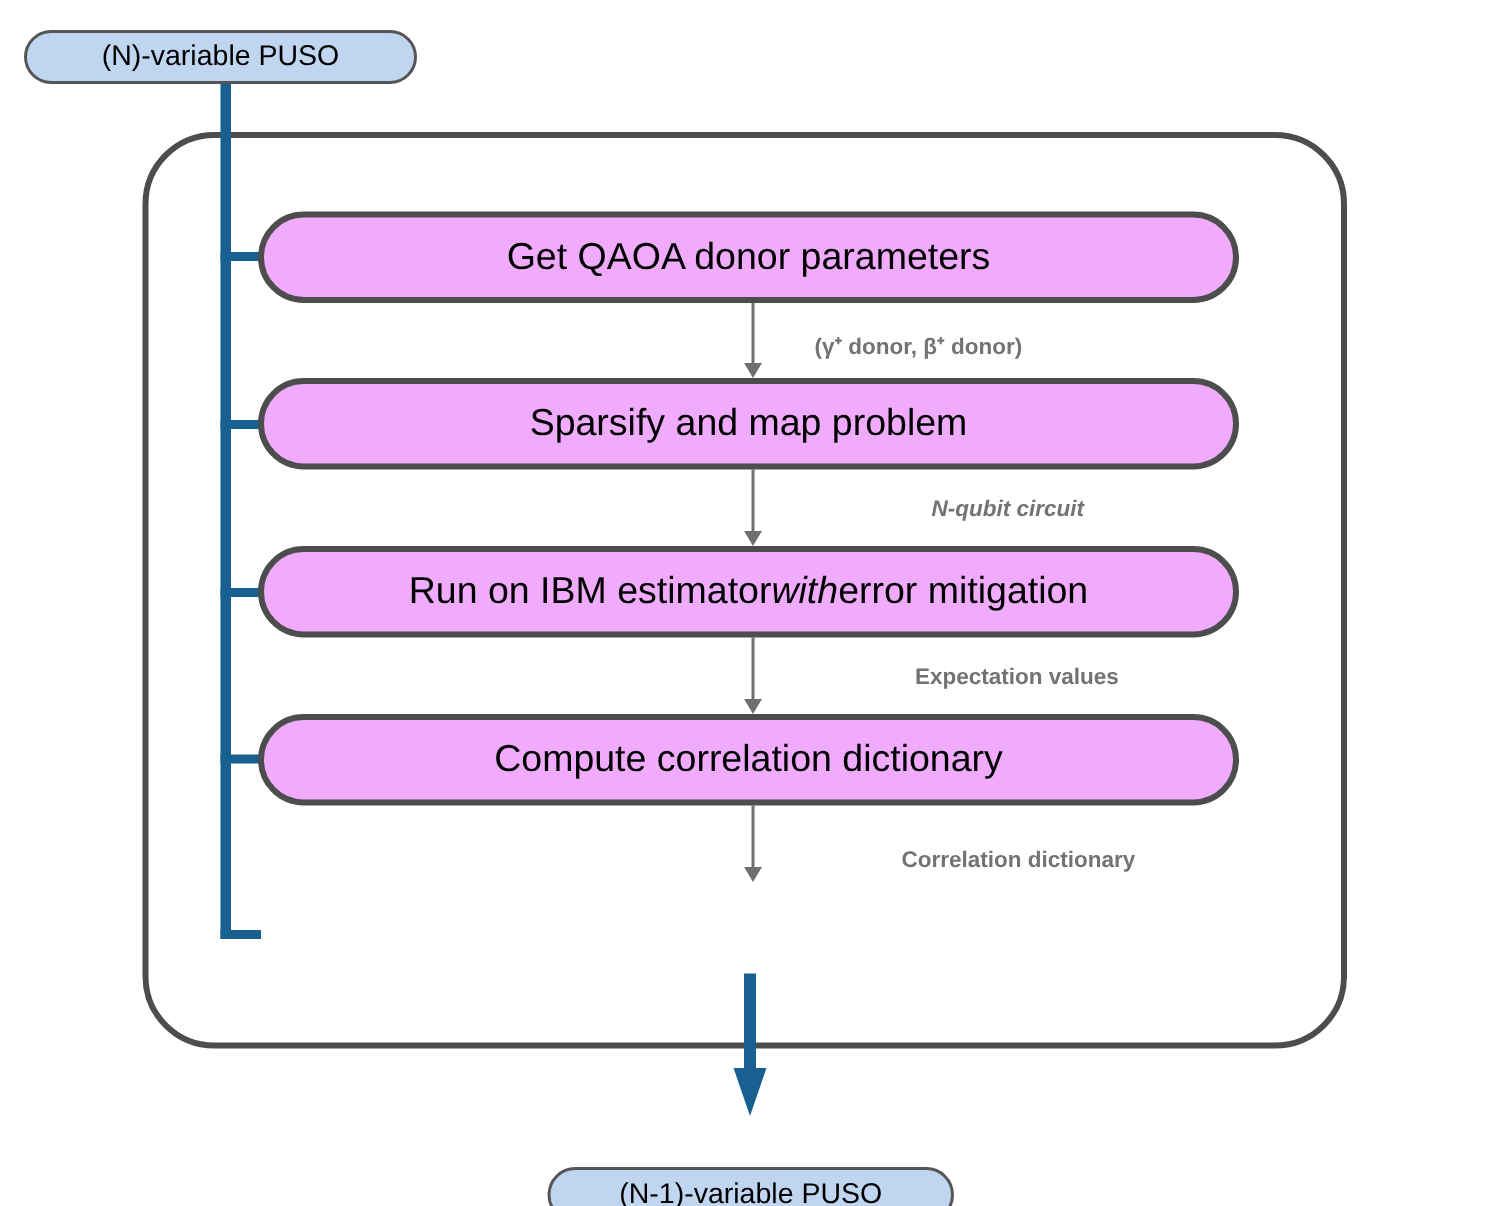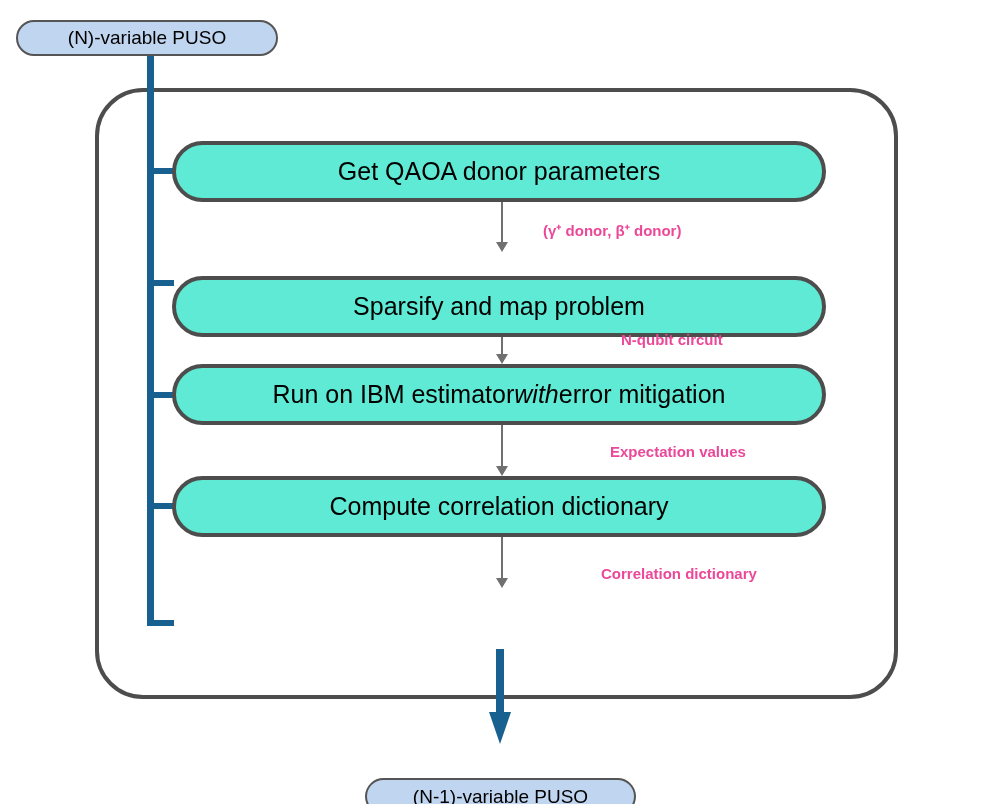--- a/index.html
+++ b/index.html
@@ -66,34 +66,34 @@
     z-index: 1;
   }
 
   
   .proc-box {
     position: absolute;
     left: 172px;
     width: 654px;
     height: 61px;
     box-sizing: border-box;
-    background: #5eead4;
+    background: #f0abfc;
     border: 4px solid #4d4d4d;
     border-radius: 32px;
     display: flex;
     align-items: center;
     justify-content: center;
     font-size: 25px;
     color: #000000;
     z-index: 4;
   }
   .proc-box em { font-style: italic; }
 
   #box-1 { top: 141px; }
-  #box-2 { top: 252px; margin-top: 24px; }
+  #box-2 { top: 252px; }
   #box-3 { top: 364px; }
   #box-4 { top: 476px; }
   #box-5 { top: 588px; }
 
   
   #blue-spine {
     position: absolute;
     left: 147px;
     top: 54px;
     width: 7px;
@@ -148,26 +148,26 @@
   #arrow-1 .head { top: 40px; }
   #arrow-2 .head { top: 41px; }
   #arrow-3 .head { top: 41px; }
   #arrow-4 .head { top: 41px; }
 
   
   .edge-label {
     position: absolute;
     font-size: 15px;
     font-weight: bold;
-    color: #ec4899;
+    color: #737373;
     white-space: nowrap;
     z-index: 5;
   }
   #edge-label-1 { left: 543px; top: 220px; }
-  #edge-label-2 { left: 621px; top: 331px; }
+  #edge-label-2 { left: 621px; top: 331px; font-style: italic; }
   #edge-label-3 { left: 610px; top: 443px; }
   #edge-label-4 { left: 601px; top: 565px; }
 
   
   #output-arrow {
     position: absolute;
     left: 489px;
     top: 649px;
     width: 22px;
     height: 95px;

